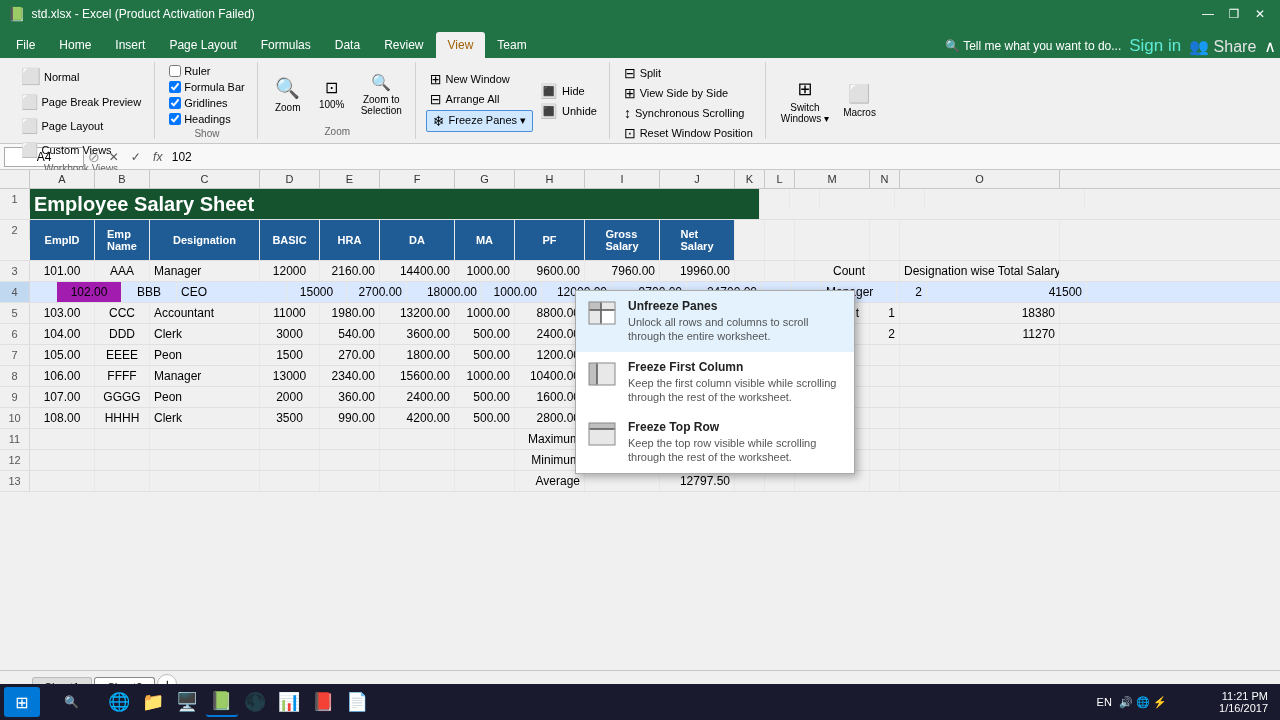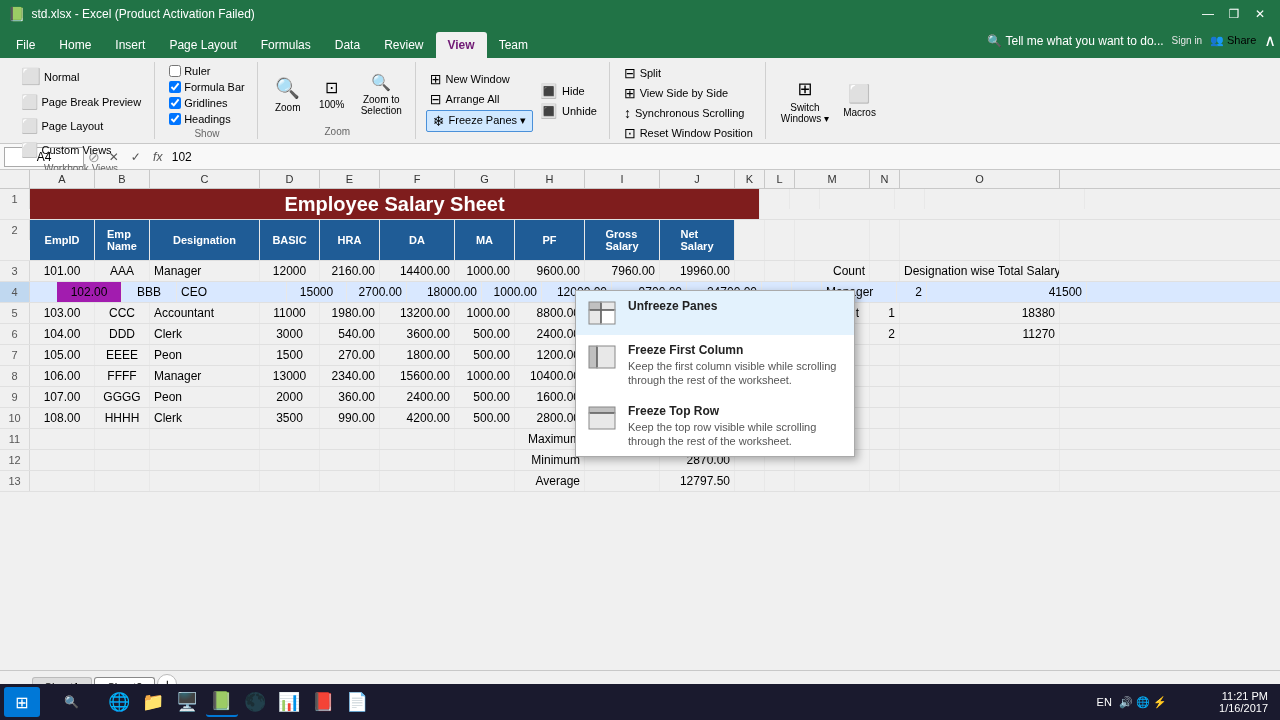--- a/index.html
+++ b/index.html
@@ -31,22 +31,22 @@
       font-size: 12px;
       color: white;
       cursor: pointer;
       border-radius: 3px 3px 0 0;
       height: 26px;
       display: flex;
       align-items: center;
     }
     .ribbon-tab.active {
       background: #f0f0f0;
-      color: #701a75;
-      font-weight: 700;
+      color: #a16207;
+      font-weight: 400;
     }
 
     
     .ribbon {
       background: #f0f0f0;
       border-bottom: 1px solid #c8c8c8;
       padding: 4px 8px;
       display: flex;
       align-items: stretch;
       gap: 2px;
@@ -176,25 +176,24 @@
     .cell-right { justify-content: flex-end; }
     .cell-selected { background: #a21caf; margin-left: 27px; }
     .header-cell {
       background: #1f5c96;
       color: white;
       font-weight: bold;
       justify-content: center;
       font-size: 11px;
     }
     .title-cell {
-      background: #7f1d1d;
+      background: #14532d;
       color: white;
       font-size: 20px;
       font-weight: bold;
-      justify-content: center;
     }
 
     
     .main-content {
       display: flex;
       flex-direction: column;
       height: calc(720px - 28px - 30px - 86px - 26px - 22px - 28px);
       overflow: hidden;
       position: relative;
     }
@@ -407,24 +406,24 @@
 <div class="ribbon-tabs">
   <div class="ribbon-tab">File</div>
   <div class="ribbon-tab">Home</div>
   <div class="ribbon-tab">Insert</div>
   <div class="ribbon-tab">Page Layout</div>
   <div class="ribbon-tab">Formulas</div>
   <div class="ribbon-tab">Data</div>
   <div class="ribbon-tab">Review</div>
   <div class="ribbon-tab active">View</div>
   <div class="ribbon-tab">Team</div>
-  <div style="margin-left:auto;display:flex;align-items:center;gap:8px;padding-bottom:8px;">
+  <div style="margin-left:auto;display:flex;align-items:center;gap:8px;padding-bottom:2px;">
     <span style="color:white;font-size:12px;">🔍 Tell me what you want to do...</span>
-    <button style="background:transparent;border:none;color:#e5e5e5;font-size:10px;cursor:pointer;">Sign in</button>
-    <button style="background:transparent;border:none;color:#000000;font-size:11px;cursor:pointer;">👥 Share</button>
+    <button style="background:transparent;border:none;color:#5eead4;font-size:17px;cursor:pointer;">Sign in</button>
+    <button style="background:transparent;border:none;color:#e5e5e5;font-size:16px;cursor:pointer;">👥 Share</button>
     <button style="background:transparent;border:none;color:white;font-size:12px;cursor:pointer;font-size:16px;">∧</button>
   </div>
 </div>
 
 <div class="ribbon">
 
   <div class="ribbon-group">
     <div class="ribbon-group-content" style="flex-direction:column;gap:2px;align-items:flex-start;">
       <div class="ribbon-btn" style="flex-direction:row;min-width:auto;font-size:11px;">
         <span style="font-size:16px;">⬜</span>&nbsp;Normal
@@ -822,20 +821,21 @@
             <rect x="1" y="1" width="12" height="8" fill="#c0c0c0" stroke="#888" stroke-width="1"></rect>
             <rect x="13" y="1" width="14" height="8" fill="#e8e8e8" stroke="#888" stroke-width="1"></rect>
             <rect x="1" y="9" width="12" height="14" fill="#e8e8e8" stroke="#888" stroke-width="1"></rect>
             <rect x="13" y="9" width="14" height="14" fill="#fff" stroke="#888" stroke-width="1"></rect>
             <line x1="2" y1="9" x2="26" y2="9" stroke="#666" stroke-width="1.5"></line>
             <line x1="13" y1="2" x2="13" y2="22" stroke="#666" stroke-width="1.5"></line>
           </svg>
         </div>
         <div class="freeze-text">
           <span class="freeze-title">Unfreeze Panes</span>
+          <span class="freeze-desc">Unlock all rows and columns to scroll through the entire worksheet.</span>
         </div>
       </div>
 
       <div class="freeze-item">
         <div class="freeze-icon">
           <svg class="freeze-svg" viewBox="0 0 28 24" fill="none">
             <rect x="1" y="1" width="8" height="22" fill="#c0c0c0" stroke="#888" stroke-width="1"></rect>
             <rect x="9" y="1" width="18" height="22" fill="#e8e8e8" stroke="#888" stroke-width="1"></rect>
             <line x1="9" y1="2" x2="9" y2="22" stroke="#666" stroke-width="1.5"></line>
           </svg>

